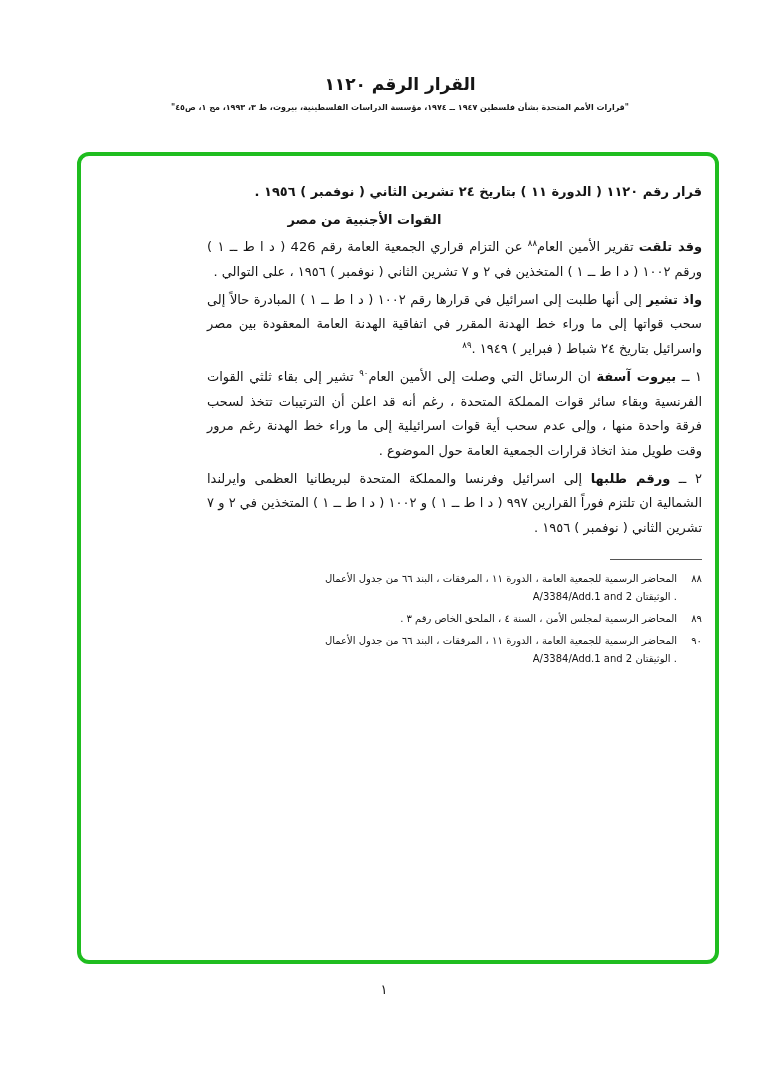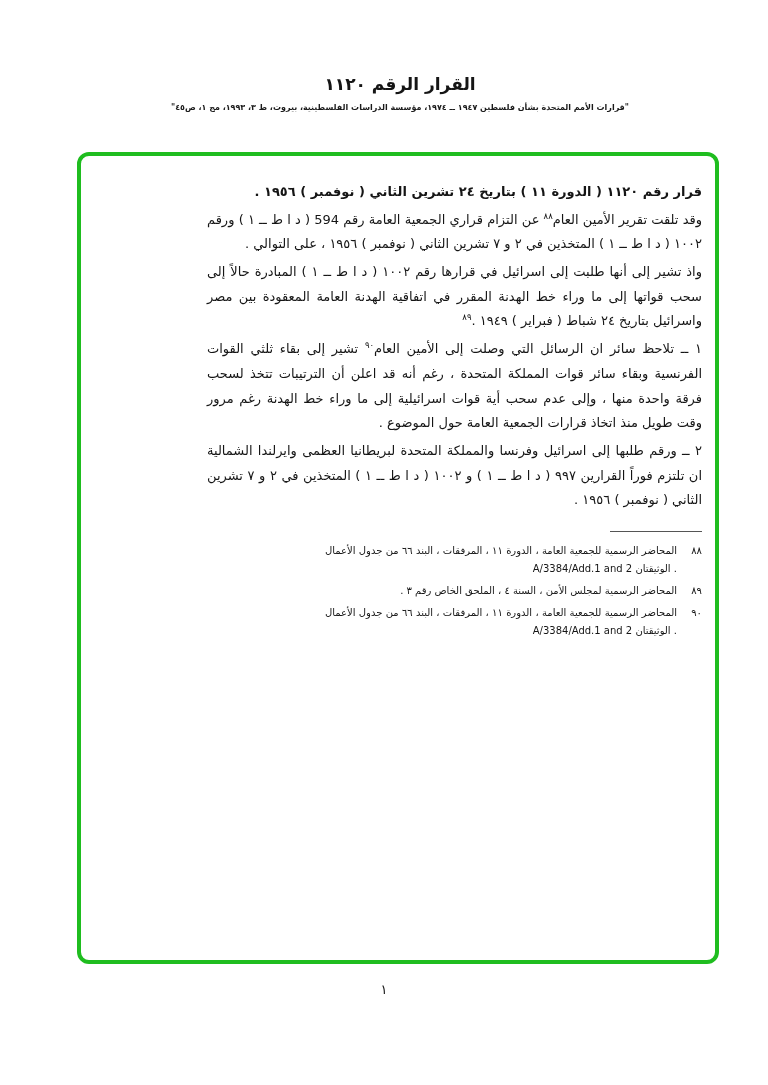--- a/index.html
+++ b/index.html
@@ -18,21 +18,21 @@
   }
   .doc{
     direction:rtl;unicode-bidi:embed;
     padding:24px 13px 0 126px;
     font-size:13px;line-height:1.9;text-align:justify;
   }
   .intro{font-weight:bold;margin:0;}
   .subject{font-weight:bold;text-align:center;margin:3px 180px 0 0;}
   .opening{font-weight:bold;text-align:right;margin:10px 75px 4px 0;}
   .para{margin:3px 0;}
-  .b{font-weight:normal;}
+  .b{font-weight:bold;}
   sup{font-size:8.5px;line-height:0;}
   .footnote-rule{height:1px;width:92px;background:#555;margin:18px 0 10px auto;}
   .footnotes{margin-left:118px;}
   .footnote{display:flex;gap:9px;font-size:10px;line-height:1.8;margin-bottom:4px;text-align:justify;}
   .fn-num{flex:0 0 auto;min-width:16px;}
   .fn-text{flex:1;}
   .page-number{position:absolute;top:982px;left:0;width:100%;text-align:center;font-size:13px;}
 </style>
 </head>
 <body>
@@ -41,27 +41,28 @@
 
   <header class="page-header">
     <h1 class="title">القرار الرقم ١١٢٠</h1>
     <div class="citation">"قرارات الأمم المتحدة بشأن فلسطين ١٩٤٧ ــ ١٩٧٤، مؤسسة الدراسات الفلسطينية، بيروت، ط ٣، ١٩٩٣، مج ١، ص٤٥"</div>
   </header>
 
   <section class="green-box" style="border-color: rgb(31, 189, 31);">
     <div class="doc" dir="rtl">
 
       <p class="intro">قرار رقم ١١٢٠ ( الدورة ١١ ) بتاريخ ٢٤ تشرين الثاني ( نوفمبر ) ١٩٥٦ .</p>
+      <p class="subject">القوات الأجنبية من مصر</p>
 
-      <p class="para"><span></span><span class="b">وقد تلقت</span><span> تقرير الأمين العام</span><sup>٨٨</sup><span> عن التزام قراري الجمعية العامة رقم 594 ( د ا ط ــ ١ ) ورقم ١٠٠٢ ( د ا ط ــ ١ ) المتخذين في ٢ و ٧ تشرين الثاني ( نوفمبر ) ١٩٥٦ ، على التوالي .</span></p>
+      <p class="para"><span></span><span class="b">وقد تلقت</span><span> تقرير الأمين العام</span><sup>٨٨</sup><span> عن التزام قراري الجمعية العامة رقم 426 ( د ا ط ــ ١ ) ورقم ١٠٠٢ ( د ا ط ــ ١ ) المتخذين في ٢ و ٧ تشرين الثاني ( نوفمبر ) ١٩٥٦ ، على التوالي .</span></p>
 
       <p class="para"><span></span><span class="b">واذ تشير</span><span> إلى أنها طلبت إلى اسرائيل في قرارها رقم ١٠٠٢ ( د ا ط ــ ١ ) المبادرة حالاً إلى سحب قواتها إلى ما وراء خط الهدنة المقرر في اتفاقية الهدنة العامة المعقودة بين مصر واسرائيل بتاريخ ٢٤ شباط ( فبراير ) ١٩٤٩ .</span><sup>٨٩</sup><span></span></p>
 
 
-      <p class="para"><span>١ ــ </span><span class="b">تلاحظ سائر</span><span> ان الرسائل التي وصلت إلى الأمين العام</span><sup>٩٠</sup><span> تشير إلى بقاء ثلثي القوات الفرنسية وبقاء سائر قوات المملكة المتحدة ، رغم أنه قد اعلن أن الترتيبات تتخذ لسحب فرقة واحدة منها ، وإلى عدم سحب أية قوات اسرائيلية إلى ما وراء خط الهدنة رغم مرور وقت طويل منذ اتخاذ قرارات الجمعية العامة حول الموضوع .</span></p>
+      <p class="para"><span>١ ــ </span><span class="b">بيروت آسفة</span><span> ان الرسائل التي وصلت إلى الأمين العام</span><sup>٩٠</sup><span> تشير إلى بقاء ثلثي القوات الفرنسية وبقاء سائر قوات المملكة المتحدة ، رغم أنه قد اعلن أن الترتيبات تتخذ لسحب فرقة واحدة منها ، وإلى عدم سحب أية قوات اسرائيلية إلى ما وراء خط الهدنة رغم مرور وقت طويل منذ اتخاذ قرارات الجمعية العامة حول الموضوع .</span></p>
 
       <p class="para"><span>٢ ــ </span><span class="b">ورقم طلبها</span><span> إلى اسرائيل وفرنسا والمملكة المتحدة لبريطانيا العظمى وايرلندا الشمالية ان تلتزم فوراً القرارين ٩٩٧ ( د ا ط ــ ١ ) و ١٠٠٢ ( د ا ط ــ ١ ) المتخذين في ٢ و ٧ تشرين الثاني ( نوفمبر ) ١٩٥٦ .</span><sup></sup><span></span></p>
 
       <div class="footnote-rule"></div>
 
       <div class="footnotes">
         <div class="footnote">
           <span class="fn-num">٨٨</span>
           <span class="fn-text">المحاضر الرسمية للجمعية العامة ، الدورة ١١ ، المرفقات ، البند ٦٦ من جدول الأعمال . الوثيقتان A/3384/Add.1 and 2</span>
         </div>

